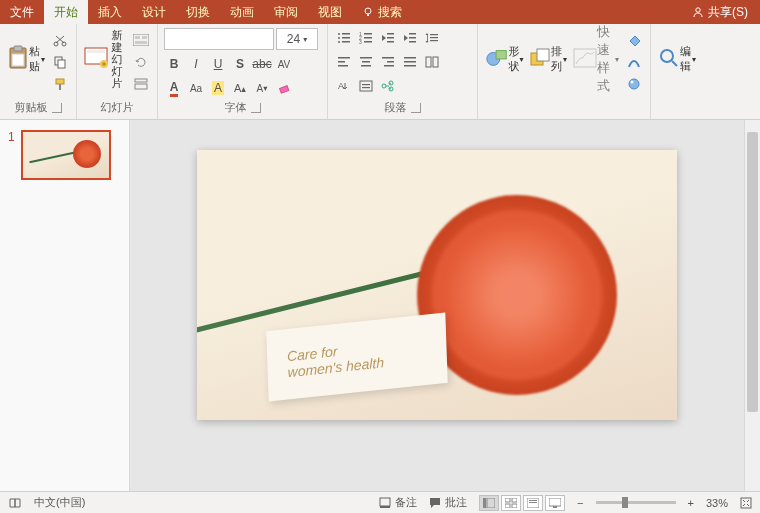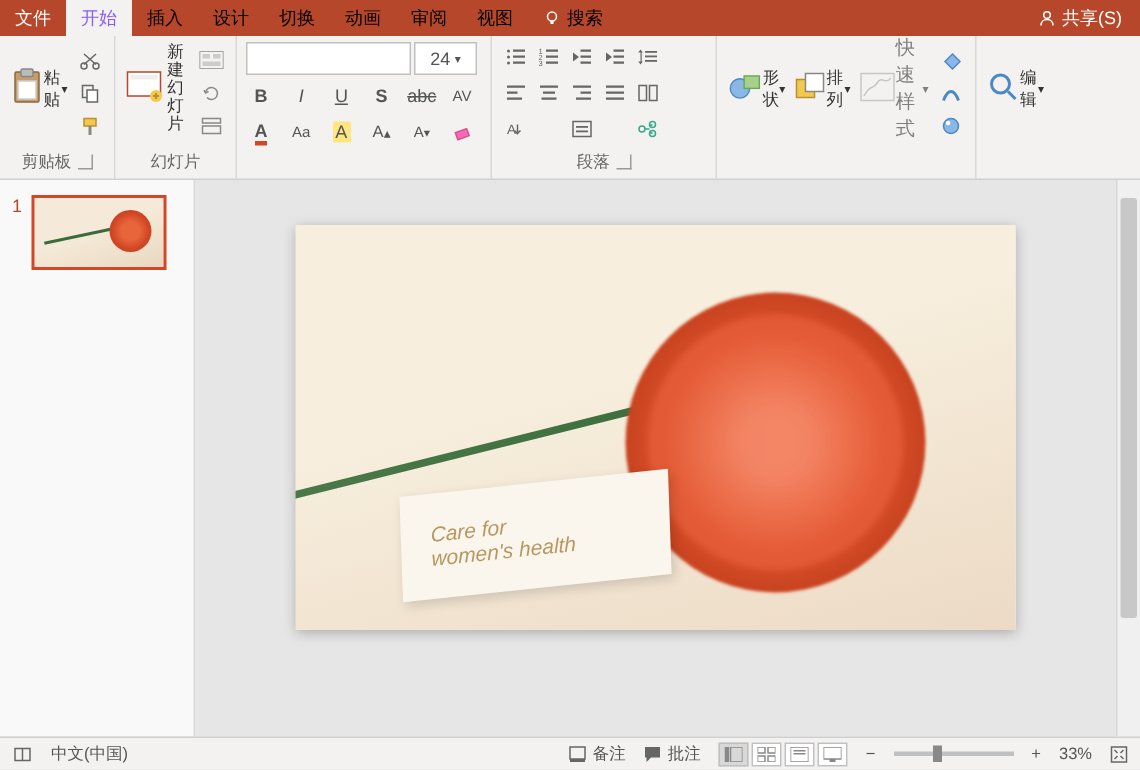--- a/index.html
+++ b/index.html
@@ -1,32 +1,32 @@
 <!DOCTYPE html>
 <html><head>
 <meta charset="utf-8">
 <style>
 * { margin: 0; padding: 0; box-sizing: border-box; font-family: "Microsoft YaHei", sans-serif; }
 body { width: 760px; height: 513px; overflow: hidden; background: #e6e6e6; display: flex; flex-direction: column; }
 .titlebar { height: 24px; background: #b7472a; display: flex; align-items: center; color: #fff; font-size: 12px; }
 .tabs { display: flex; align-items: stretch; height: 24px; text-align: center; }
-.tab { padding: 0 10px; display: flex; align-items: center; cursor: pointer; color: #000000; }
-.tab.active { background: #f3f2f1; color: #8b5cf6; }
+.tab { padding: 0 10px; display: flex; align-items: center; cursor: pointer; color: #fef9c3; }
+.tab.active { background: #f3f2f1; color: #4d7c0f; }
 .tab.file { background: #b7472a; color: #fff; }
 .spacer { flex: 1; }
 .share { padding: 0 12px; display: flex; align-items: center; gap: 4px; }
 .ribbon { height: 96px; background: #f3f2f1; border-bottom: 1px solid #d0d0d0; display: flex; }
 .group { border-right: 1px solid #d8d8d8; display: flex; flex-direction: column; padding: 2px 6px; }
 .group-body { flex: 1; display: flex; align-items: flex-start; gap: 4px; }
 .group-label { font-size: 11px; color: #666; text-align: center; padding: 2px 0; display: flex; justify-content: center; align-items: center; gap: 4px; }
 .bigbtn { display: flex; align-items: center; justify-content: center; width: 40px; height: 66px; font-size: 11px; color: #333; cursor: pointer; border: 1px solid transparent; }
 .bigbtn .ico { width: 24px; height: 24px; display: flex; align-items: center; justify-content: center; margin-bottom: 2px; }
 .sml { width: 20px; height: 20px; display: flex; align-items: center; justify-content: center; cursor: pointer; font-size: 12px; color: #555; }
 .col { display: flex; flex-direction: column; gap: 2px; }
-.row { display: flex; gap: 2px; align-items: center; justify-content: space-between; }
+.row { display: flex; gap: 2px; align-items: center; }
 .fontbox { width: 110px; height: 22px; border: 1px solid #c0c0c0; background: #fff; display: flex; align-items: center; padding: 0 4px; font-size: 12px; color: #888; }
 .sizebox { width: 42px; height: 22px; border: 1px solid #c0c0c0; background: #fff; display: flex; align-items: center; justify-content: center; font-size: 12px; color: #555; }
 .launcher { width: 10px; height: 10px; border: 1px solid #999; border-top: none; border-left: none; position: relative; }
 .workspace { flex: 1; display: flex; background: #e6e6e6; overflow: hidden; }
 .thumbs { width: 130px; background: #f9f9f9; border-right: 1px solid #d8d8d8; padding: 10px 8px; }
 .thumb-wrap { display: flex; gap: 6px; }
 .thumb-num { font-size: 12px; color: #b7472a; }
 .thumb { width: 90px; height: 50px; border: 2px solid #d24726; background: linear-gradient(160deg, #f5ead9 45%, #e9d8c0 100%); position: relative; overflow: hidden; }
 .thumb .flower { position: absolute; right: 8px; top: 8px; width: 28px; height: 28px; background: radial-gradient(circle, #e8653c 30%, #d24726 60%, #b53a1e 100%); border-radius: 50%; filter: blur(0.5px); }
 .thumb .stem { position: absolute; left: 6px; top: 24px; width: 50px; height: 2px; background: #3a6b3a; transform: rotate(-12deg); }
@@ -202,20 +202,24 @@
           <div class="sml" style="font-size:11px">A<sup>▴</sup></div>
           <div class="sml" style="font-size:10px">A<sup>▾</sup></div>
           <div class="sml">
               <svg width="14" height="14" viewBox="0 0 14 14">
                 <rect x="3" y="6" width="8" height="5" transform="rotate(-20 7 8)" fill="#f6b" stroke="#c58"></rect>
               </svg>
             </div>
         </div>
       </div>
     </div>
+    <div class="group-label">
+        <span>字体</span>
+        <span class="launcher"></span>
+      </div>
   </div>
 
   <div class="group" style="min-width:150px">
     <div class="group-body">
       <div class="col" style="gap:4px;padding-top:2px">
         <div class="row">
           <div class="sml">
               <svg width="14" height="12">
                 <circle cx="2" cy="2" r="1" fill="#666"></circle>
                 <rect x="5" y="1" width="8" height="1.5" fill="#666"></rect>

